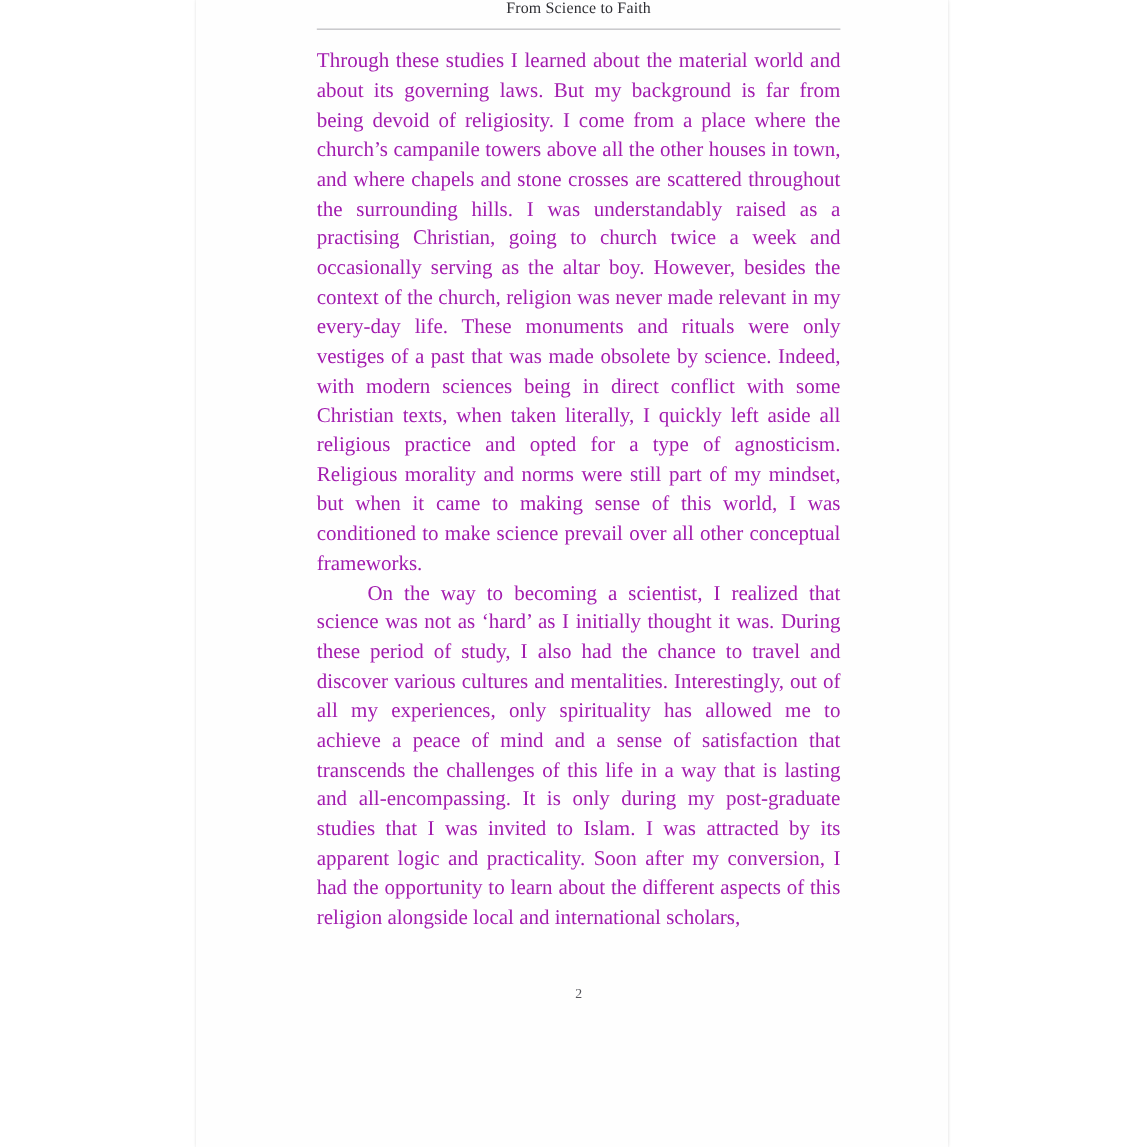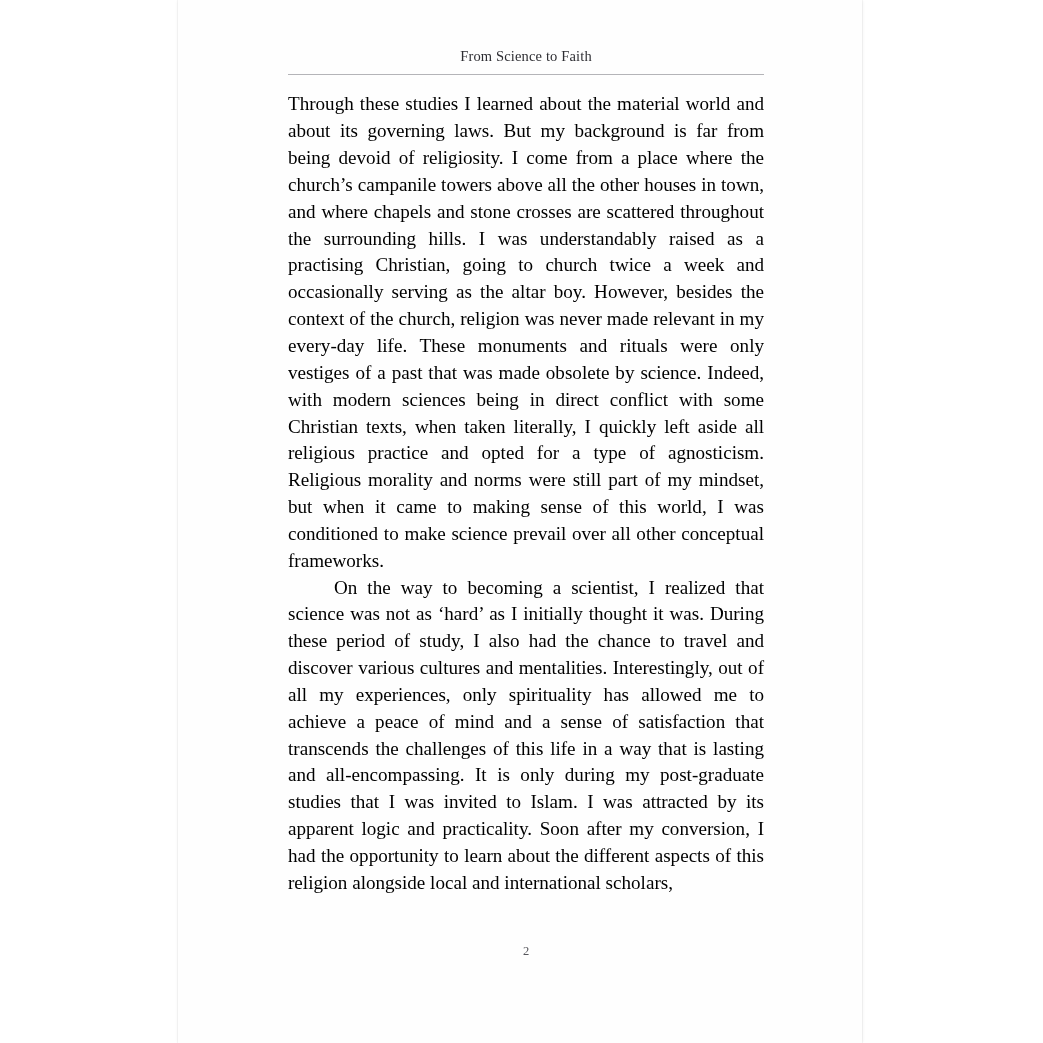--- a/index.html
+++ b/index.html
@@ -40,21 +40,20 @@
   #page-inner {
     position: absolute;
     left: 110px;       
     top: 0;
     width: 476px;      
   }
 
   
   .running-head {
     margin: 0;
-    padding-top: 48px;
     text-align: center;
     font-size: 14.5px;
     letter-spacing: 0.15px;
     color: #2e2e33;
     line-height: 1.2;
   }
 
   .head-rule {
     margin: 9px 0 0 0;
     height: 1px;
@@ -67,21 +66,21 @@
     margin: 0;
     padding-top: 16px;
   }
 
   .body-text p {
     margin: 0;
     text-align: justify;
     text-justify: inter-word;
     font-size: 19.1px;
     line-height: 26.85px;
-    color: #000000;
+    color: #a21caf;
     hyphens: none;
     -webkit-hyphens: none;
   }
 
   .body-text p.indented {
     text-indent: 46px;
   }
 
   
   .folio {

